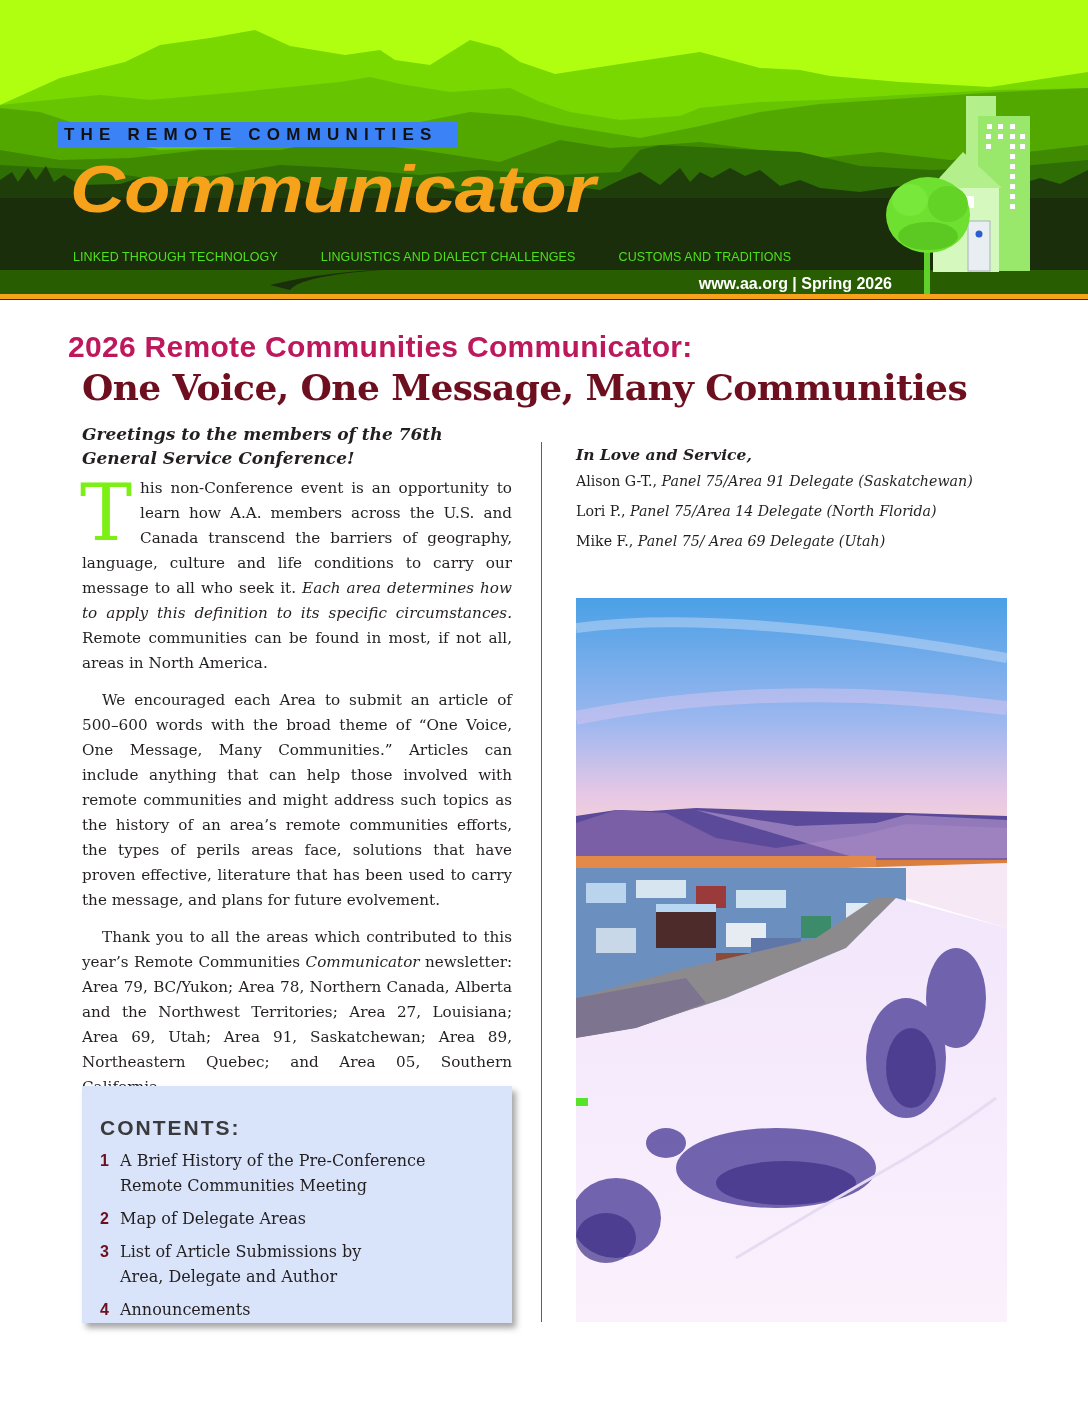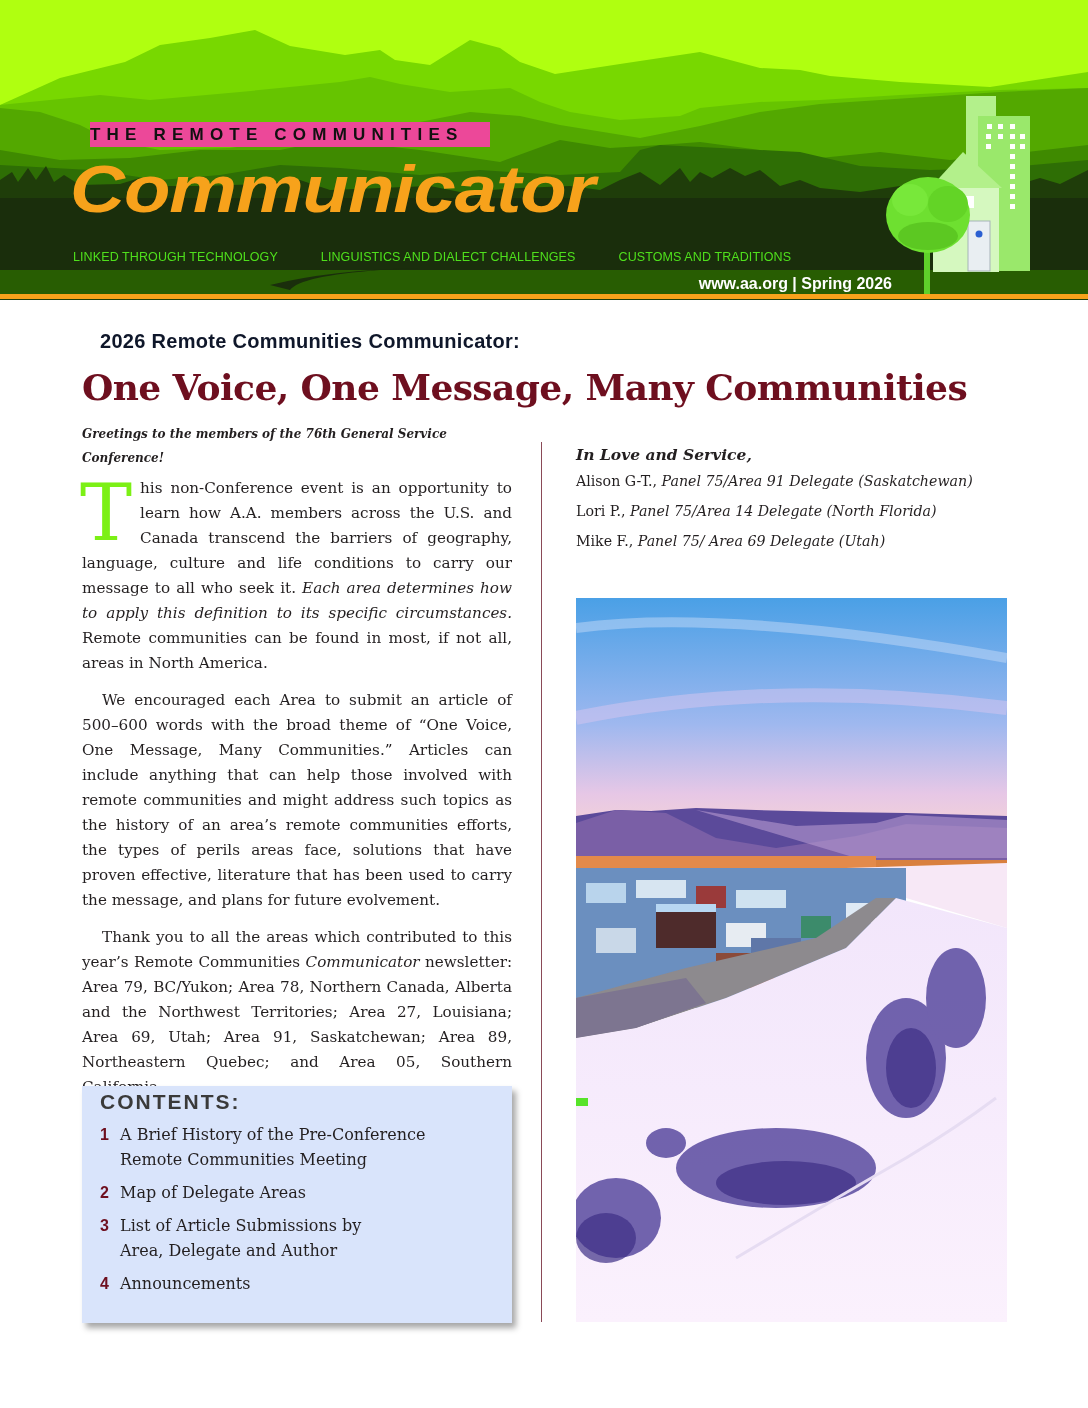--- a/index.html
+++ b/index.html
@@ -3,60 +3,60 @@
 <meta charset="utf-8">
 <style>
   * { box-sizing: border-box; margin: 0; padding: 0; }
   html, body { width: 1088px; height: 1408px; background: #ffffff; overflow: hidden; }
   body { position: relative; font-family: "DejaVu Serif", serif; color: #231f20; }
 
   
   .banner { position: absolute; left: 0; top: 0; width: 1088px; height: 300px; background: #b0ff10; overflow: hidden; }
   .banner svg.scene { position: absolute; left: 0; top: 0; }
   .series-label {
-    position: absolute; left: 90px; top: 122px; height: 25px; width: 400px;
-    background: #ec4899; color: #111; font-family: "Liberation Sans", sans-serif;
-    font-weight: bold; font-size: 17px; letter-spacing: 6.2px; line-height: 25px; 
+    position: absolute; left: 58px; top: 122px; height: 25px; width: 400px;
+    background: #3b82f6; color: #111; font-family: "Liberation Sans", sans-serif;
+    font-weight: bold; font-size: 17px; letter-spacing: 6.2px; line-height: 25px; padding-left: 6px;
   }
   .masthead {
     position: absolute; left: 70px; top: 150px; font-family: "Liberation Sans", sans-serif;
     font-weight: bold; font-style: italic; font-size: 76px; color: #f7a21b; letter-spacing: -1px; line-height: 90px;
     transform: scaleY(0.88); transform-origin: left top;
   }
   .topics { position: absolute; left: 73px; top: 250px; display: flex; gap: 43px; }
   .topics span { font-family: "Liberation Sans", sans-serif; font-size: 12.5px; color: #4fe01c; letter-spacing: 0.1px; }
   .issue-info {
     position: absolute; right: 196px; top: 275px; font-family: "Liberation Sans", sans-serif;
     font-weight: bold; font-size: 16px; color: #ffffff;
   }
   .orange-rule { position: absolute; left: 0; top: 294px; width: 1088px; height: 5px; background: #f7a21b; }
 
   
   .title-1 {
-    position: absolute; left: 100px; top: 330px; font-family: "Liberation Sans", sans-serif;
-    font-weight: bold; font-size: 20px; color: #0f172a; letter-spacing: 0.3px;
+    position: absolute; left: 68px; top: 330px; font-family: "Liberation Sans", sans-serif;
+    font-weight: bold; font-size: 30px; color: #be185d; letter-spacing: 0.3px;
   }
   .title-2 {
     position: absolute; left: 82px; top: 366px; font-family: "DejaVu Serif", serif;
     font-size: 36px; color: #6e0f1f; letter-spacing: -0.6px;
   }
 
   
   .left-col { position: absolute; left: 82px; top: 422px; width: 430px; }
-  .greeting { font-family: "DejaVu Serif", serif; font-weight: bold; font-style: italic; font-size: 12px; line-height: 24px; color: #231f20; }
+  .greeting { font-family: "DejaVu Serif", serif; font-weight: bold; font-style: italic; font-size: 17px; line-height: 24px; color: #231f20; }
   .body-text { font-size: 15.2px; line-height: 25px; text-align: justify; color: #231f20; }
   .p1 { margin-top: 6px; }
   .dropcap { float: left; font-size: 78px; line-height: 66px; color: #7cf015; margin: 4px 8px 0 -2px; font-family: "DejaVu Serif", serif; }
   .p-indent { text-indent: 20px; margin-top: 12px; }
   .em { font-style: italic; }
 
   
   .contents {
     position: absolute; left: 82px; top: 1086px; width: 430px; height: 237px;
-    background: #d9e4fb; box-shadow: 4px 5px 6px rgba(0,0,0,0.35); padding: 4px 18px;
+    background: #d9e4fb; box-shadow: 4px 5px 6px rgba(0,0,0,0.35); padding: 30px 18px;
   }
   .contents-title { font-family: "Liberation Sans", sans-serif; font-weight: bold; font-size: 21px; color: #3a3a3a; letter-spacing: 2px; }
   .toc { list-style: none; margin-top: 8px; }
   .toc li { display: flex; font-size: 16px; line-height: 25px; margin-bottom: 8px; color: #231f20; }
   .toc .num { width: 20px; flex: none; font-family: "Liberation Sans", sans-serif; font-weight: bold; color: #6e0f1f; }
   .toc .txt { width: 370px; }
 
   
   .divider { position: absolute; left: 541px; top: 442px; width: 1px; height: 880px; background: #8a4a57; }
 

